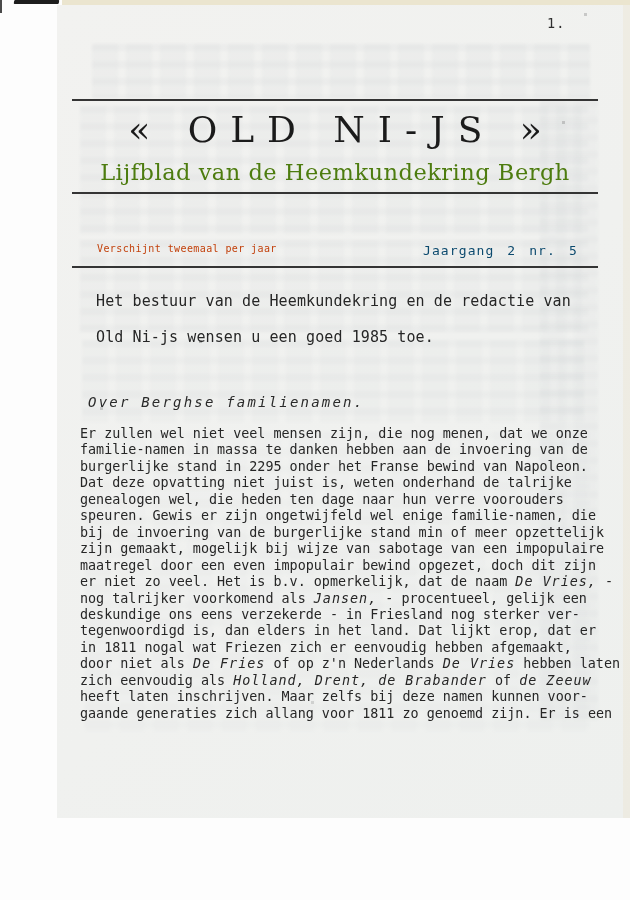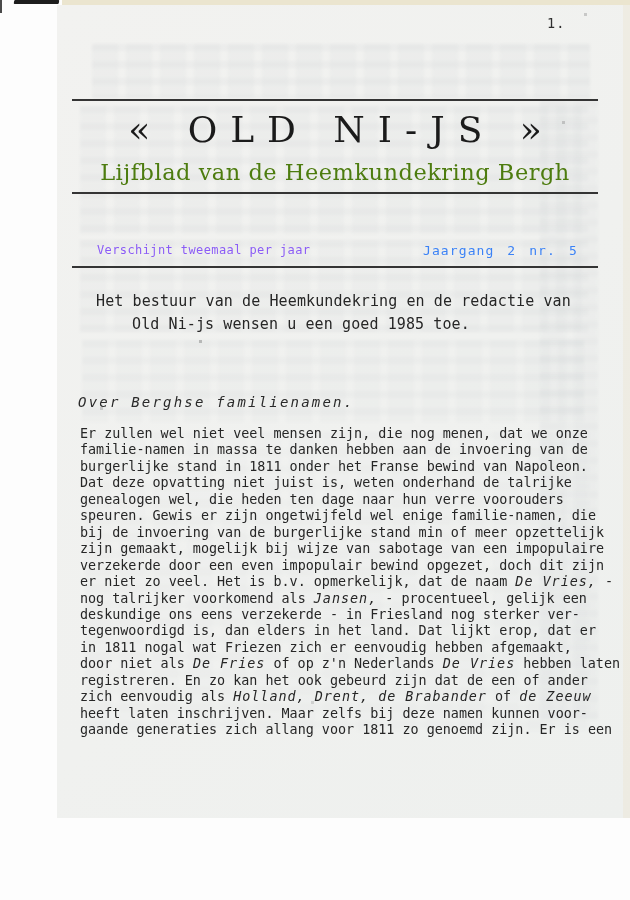--- a/index.html
+++ b/index.html
@@ -71,33 +71,33 @@
     font-size:36px;line-height:50px;letter-spacing:13px;padding-left:13px;
     white-space:pre;color:#1b1b1b;font-weight:400;
   }
   .subtitle{
     position:absolute;left:72px;top:157px;width:526px;box-sizing:border-box;
     text-align:center;font-family:"DejaVu Serif","Liberation Serif",serif;
     font-size:22.5px;line-height:30px;letter-spacing:.5px;color:#4d7c0f;
   }
   .meta-frequency{
     position:absolute;left:97px;top:243px;
-    font-size:12px;letter-spacing:.4px;color:#8b5cf6;
+    font-size:10px;letter-spacing:.4px;color:#c2410c;
   }
   .meta-issue{
     position:absolute;left:423px;top:243px;
-    font-size:13px;letter-spacing:1.1px;word-spacing:4px;color:#3b82f6;
+    font-size:13px;letter-spacing:1.1px;word-spacing:4px;color:#0c4a6e;
   }
   .greet1,.greet2{
     position:absolute;left:96px;font-size:15px;letter-spacing:.1px;color:#262626;white-space:nowrap;
   }
   .greet1{top:292px;}
-  .greet2{top:315px;margin-left:36px;}
+  .greet2{top:328px;}
   .article-heading{
-    position:absolute;left:78px;top:394px;
+    position:absolute;left:88px;top:394px;
     font-size:14px;font-style:italic;letter-spacing:2.2px;color:#2a2a2a;white-space:nowrap;
   }
   .article-body{
     position:absolute;left:80px;top:426px;width:520px;
     font-size:13.4px;line-height:16.45px;color:#262626;
   }
   .body-line{white-space:nowrap;}
   .body-line .it{font-style:italic;letter-spacing:1px;}
 </style>
 </head>
@@ -134,32 +134,31 @@
   <div class="rule rule3"></div>
 
   <div class="greet1">Het bestuur van de Heemkundekring en de redactie van</div>
   <div class="greet2">Old Ni-js wensen u een goed 1985 toe.</div>
 
   <div class="article-heading">Over Berghse familienamen.</div>
 
   <div class="article-body" id="article-body">
       <div class="body-line"><span>Er zullen wel niet veel mensen zijn, die nog menen, dat we onze</span></div>
       <div class="body-line"><span>familie-namen in massa te danken hebben aan de invoering van de</span></div>
-      <div class="body-line"><span>burgerlijke stand in 1811 onder het Franse bewind van Napoleon.</span></div>
+      <div class="body-line"><span>burgerlijke stand in 2295 onder het Franse bewind van Napoleon.</span></div>
       <div class="body-line"><span>Dat deze opvatting niet juist is, weten onderhand de talrijke</span></div>
       <div class="body-line"><span>genealogen wel, die heden ten dage naar hun verre voorouders</span></div>
       <div class="body-line"><span>speuren. Gewis er zijn ongetwijfeld wel enige familie-namen, die</span></div>
       <div class="body-line"><span>bij de invoering van de burgerlijke stand min of meer opzettelijk</span></div>
       <div class="body-line"><span>zijn gemaakt, mogelijk bij wijze van sabotage van een impopulaire</span></div>
-      <div class="body-line"><span>verzekerde door een even impopulair bewind opgezet, doch dit zijn</span></div>
+      <div class="body-line"><span>maatregel door een even impopulair bewind opgezet, doch dit zijn</span></div>
       <div class="body-line"><span>er niet zo veel. Het is b.v. opmerkelijk, dat de naam </span><span class="it">De Vries,</span><span> -</span></div>
       <div class="body-line"><span>nog talrijker voorkomend als </span><span class="it">Jansen,</span><span> - procentueel, gelijk een</span></div>
       <div class="body-line"><span>deskundige ons eens verzekerde - in Friesland nog sterker ver-</span></div>
       <div class="body-line"><span>tegenwoordigd is, dan elders in het land. Dat lijkt erop, dat er</span></div>
       <div class="body-line"><span>in 1811 nogal wat Friezen zich er eenvoudig hebben afgemaakt,</span></div>
       <div class="body-line"><span>door niet als </span><span class="it">De Fries</span><span> of op z'n Nederlands </span><span class="it">De Vries</span><span> hebben laten</span></div>
-      <div class="body-line"><span>registreren. En zo kan het ook gebeurd zijn dat de een of ander</span></div>
       <div class="body-line"><span>zich eenvoudig als </span><span class="it">Holland, Drent, de Brabander</span><span> of </span><span class="it">de Zeeuw</span></div>
       <div class="body-line"><span>heeft laten inschrijven. Maar zelfs bij deze namen kunnen voor-</span></div>
       <div class="body-line"><span>gaande generaties zich allang voor 1811 zo genoemd zijn. Er is een</span></div>
     </div>
 
 </div>
 
 </body></html>

